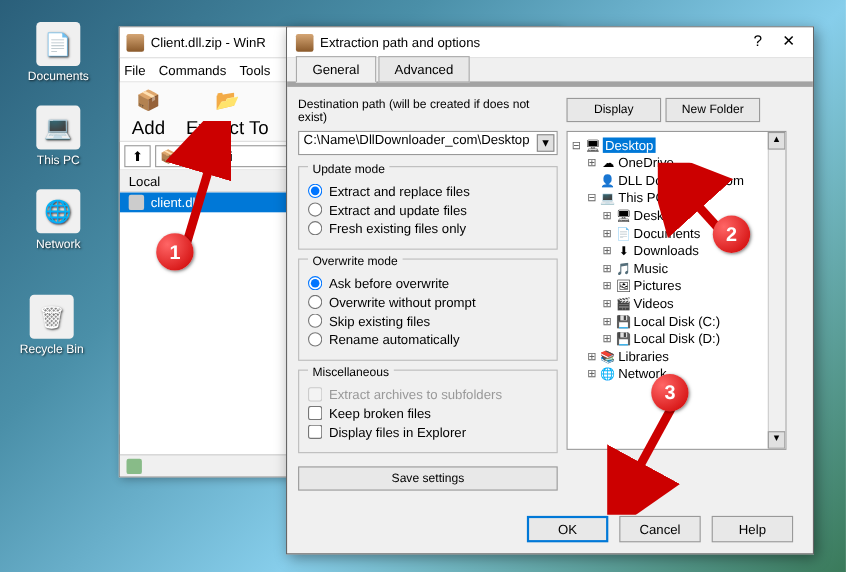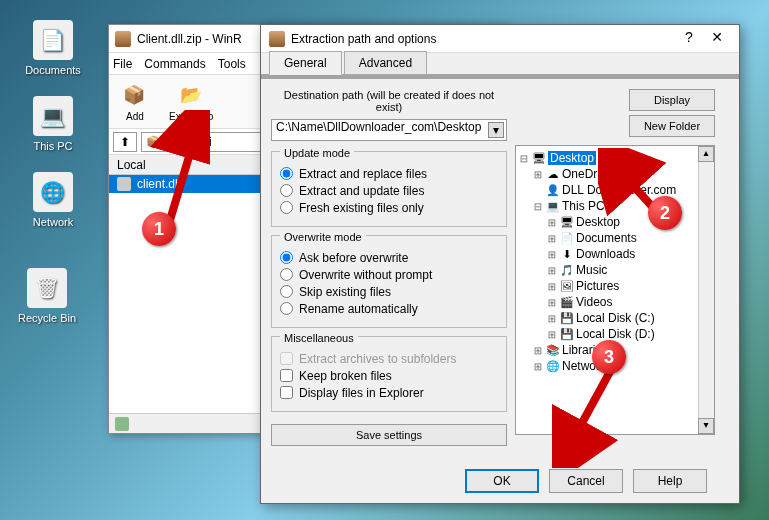--- a/index.html
+++ b/index.html
@@ -12,21 +12,21 @@
 
 
 .winrar-window { position: absolute; left: 108px; top: 24px; width: 400px; height: 410px; background: white; border: 1px solid #888; box-shadow: 2px 2px 8px rgba(0,0,0,0.3); }
 .winrar-titlebar { height: 28px; background: white; display: flex; align-items: center; padding: 0 6px; border-bottom: 1px solid #ddd; }
 .winrar-titlebar .title-icon { width: 16px; height: 16px; background: linear-gradient(#d4a574, #8b5a2b); margin-right: 6px; border-radius: 2px; }
 .winrar-menubar { height: 22px; display: flex; align-items: center; padding: 0 4px; gap: 12px; border-bottom: 1px solid #ddd; }
 .winrar-menubar span { cursor: default; }
 .winrar-toolbar { height: 54px; display: flex; align-items: center; padding: 0 10px; gap: 18px; border-bottom: 1px solid #ddd; background: #fafafa; }
 .toolbar-btn { text-align: center; cursor: pointer; }
 .toolbar-btn .tb-icon { width: 32px; height: 28px; margin: 0 auto 2px; display: flex; align-items: center; justify-content: center; font-size: 18px; }
-.toolbar-btn .tb-label { font-size: 10px; }
+.toolbar-btn .tb-label { font-size: 17px; }
 .winrar-pathbar { height: 26px; display: flex; align-items: center; padding: 0 4px; gap: 4px; border-bottom: 1px solid #ddd; }
 .path-icon-box { width: 24px; height: 20px; border: 1px solid #999; display: flex; align-items: center; justify-content: center; }
 .winrar-listhead { height: 20px; background: #f0f0f0; border-bottom: 1px solid #ccc; display: flex; align-items: center; padding: 0 8px; }
 .winrar-list { background: white; height: 220px; }
 .file-row { height: 18px; display: flex; align-items: center; padding: 0 8px; gap: 6px; }
 .file-row.selected { background: #0078d7; color: white; }
 .file-icon { width: 14px; height: 14px; background: #ccc; border-radius: 2px; }
 .winrar-statusbar { position: absolute; bottom: 0; left: 0; right: 0; height: 20px; background: #f0f0f0; border-top: 1px solid #ccc; display: flex; align-items: center; padding: 0 6px; gap: 4px; }
 
 
@@ -34,42 +34,42 @@
 .dialog-titlebar { height: 28px; background: white; display: flex; align-items: center; padding: 0 8px; border-bottom: 1px solid #ddd; }
 .dialog-titlebar .title-icon { width: 16px; height: 16px; background: linear-gradient(#d4a574, #8b5a2b); margin-right: 6px; border-radius: 2px; }
 .dialog-titlebar .spacer { flex: 1; }
 .dialog-titlebar .win-btn { width: 28px; height: 20px; text-align: center; cursor: pointer; font-size: 14px; }
 .dialog-tabs { height: 26px; display: flex; align-items: flex-end; padding: 0 8px; background: #f0f0f0; border-bottom: 5px solid #a3a3a3; }
 .tab { padding: 4px 14px; border: 1px solid #aaa; background: #e8e8e8; margin-right: 2px; cursor: pointer; position: relative; top: 1px; }
 .tab.active { background: #f0f0f0; border-bottom: 1px solid #f0f0f0; }
 .dialog-body { padding: 10px; display: flex; gap: 8px; }
 .left-panel { width: 236px; }
 .right-panel { width: 200px; }
-.dest-label { font-size: 11px; margin-bottom: 6px; text-align: center; }
+.dest-label { font-size: 11px; margin-bottom: 6px; }
 .dest-row { display: flex; gap: 6px; margin-bottom: 10px; }
 .dest-input { flex: 1; height: 22px; border: 1px solid #999; padding: 0 4px; background: white; position: relative; }
 .dest-input .dd-arrow { position: absolute; right: 2px; top: 2px; width: 16px; height: 16px; background: #e0e0e0; border: 1px solid #888; text-align: center; line-height: 14px; }
 .side-btn { width: 86px; height: 22px; border: 1px solid #999; background: #e8e8e8; cursor: pointer; font-size: 11px; }
 .fieldset { border: 1px solid #bbb; padding: 6px 8px 8px; margin-bottom: 8px; }
 .fieldset-title { font-size: 11px; background: #f0f0f0; padding: 0 4px; position: relative; top: -12px; display: inline-block; }
 .fieldset-body { margin-top: -8px; }
 .radio-row, .check-row { display: flex; align-items: flex-start; gap: 6px; margin: 3px 0; font-size: 11px; }
 .radio-row input, .check-row input { margin: 0; }
 .tree-panel { border: 1px solid #999; background: white; height: 290px; overflow-y: auto; padding: 4px 2px; position: relative; }
 .tree-panel .scrollbar { position: absolute; right: 0; top: 0; bottom: 0; width: 16px; background: #f0f0f0; border-left: 1px solid #ccc; }
 .tree-panel .scroll-up { position: absolute; top: 0; right: 0; width: 16px; height: 16px; background: #e0e0e0; border: 1px solid #999; text-align: center; line-height: 12px; font-size: 10px; }
 .tree-panel .scroll-down { position: absolute; bottom: 0; right: 0; width: 16px; height: 16px; background: #e0e0e0; border: 1px solid #999; text-align: center; line-height: 12px; font-size: 10px; }
 .tree-item { display: flex; align-items: center; gap: 2px; height: 16px; font-size: 11px; white-space: nowrap; }
 .tree-item .expander { width: 12px; text-align: center; color: #666; font-size: 10px; }
 .tree-item .tree-icon { width: 14px; height: 14px; display: flex; align-items: center; justify-content: center; font-size: 11px; }
 .tree-item.selected .tree-label { background: #0078d7; color: white; padding: 0 2px; }
 .indent-1 { padding-left: 14px; }
 .indent-2 { padding-left: 28px; }
 .save-settings-btn { width: 100%; height: 22px; border: 1px solid #999; background: #e8e8e8; cursor: pointer; font-size: 11px; margin-top: 4px; }
-.dialog-buttons { position: absolute; bottom: 10px; right: 32px; display: flex; gap: 10px; align-items: flex-end; }
+.dialog-buttons { position: absolute; bottom: 10px; right: 18px; display: flex; gap: 10px; align-items: flex-end; }
 .dlg-btn { width: 74px; height: 24px; border: 1px solid #999; background: #e8e8e8; cursor: pointer; font-size: 12px; }
 .dlg-btn.primary { border: 2px solid #0078d7; }
 
 
 .arrow { position: absolute; pointer-events: none; }
 .bubble { position: absolute; width: 34px; height: 34px; border-radius: 50%; background: radial-gradient(circle at 30% 30%, #ff6666, #cc0000); color: white; display: flex; align-items: center; justify-content: center; font-size: 18px; font-weight: bold; box-shadow: 1px 1px 3px rgba(0,0,0,0.5); pointer-events: none; }
 </style>
 </head>
 <body>
 
@@ -203,21 +203,21 @@
             </label>
           <label class="check-row">
               <input type="checkbox" style="">
               <span>Display files in Explorer</span>
             </label>
         </div>
       </div>
       <button class="save-settings-btn">Save settings</button>
     </div>
     <div class="right-panel">
-      <div style="display:flex; flex-direction:column; gap:4px; margin-bottom:8px; align-items:flex-end;">
+      <div style="display:flex; gap:4px; margin-bottom:8px; align-items:flex-end;">
         <button class="side-btn">Display</button>
         <button class="side-btn">New Folder</button>
       </div>
       <div class="tree-panel">
         <div id="tree-container">
             <div class="tree-item indent-0 selected">
               <span class="expander">⊟</span>
               <span class="tree-icon">🖥</span>
               <span class="tree-label">Desktop</span>
             </div>

